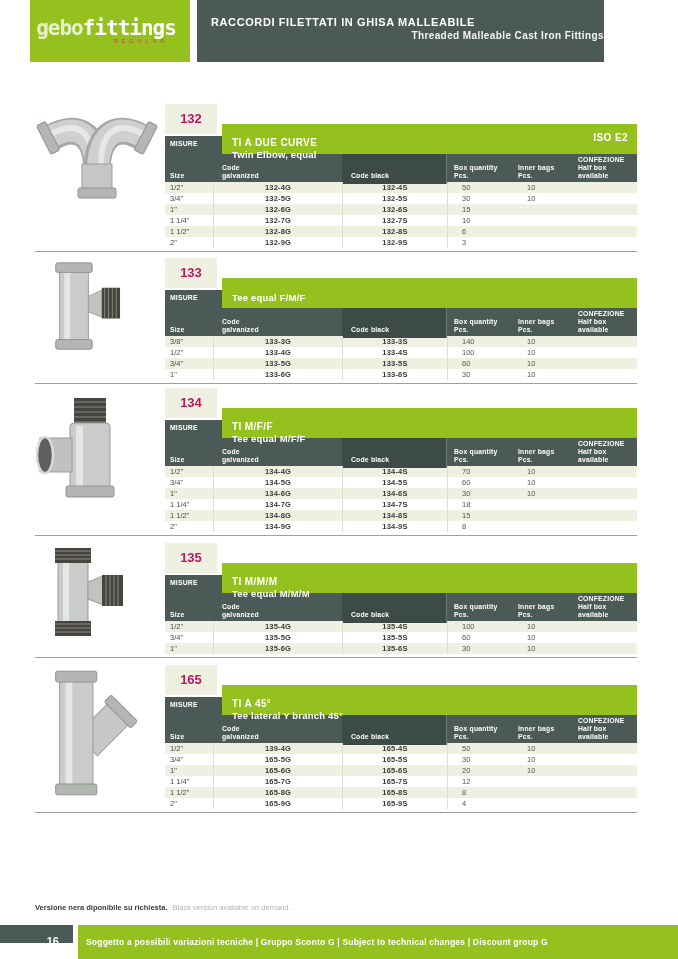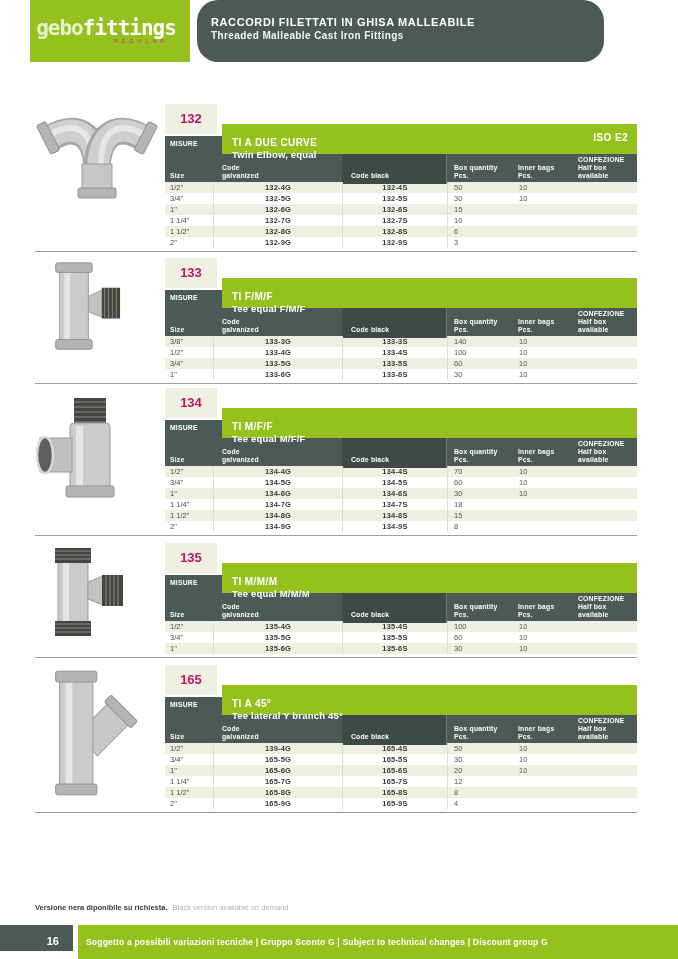--- a/index.html
+++ b/index.html
@@ -11,23 +11,23 @@
     --slate-dark:#3c4b47;
     --beige:#efefe2;
   }
 
   
   .logo-box { position:absolute; left:30px; top:0; width:160px; height:62px; background:var(--green); }
   .logo-word { position:absolute; left:0; right:8px; top:16px; text-align:center;
     font-family:"DejaVu Sans Mono", monospace; font-weight:bold; font-size:21px; letter-spacing:-1px; color:#fff; }
   .logo-word .geo { color:rgba(255,255,255,0.78); }
   .logo-sub { position:absolute; right:22px; top:38px; font-size:6px; font-weight:bold; letter-spacing:3.5px; color:#c4614a; }
-  .title-box { position:absolute; left:197px; top:0; width:407px; height:62px; background:var(--slate); color:#fff; padding:16px 0 3px 14px;border-radius:21px; }
+  .title-box { position:absolute; left:197px; top:0; width:407px; height:62px; background:var(--slate); color:#fff; padding:16px 0 3px 14px; }
   .title-it { font-size:11px; font-weight:bold; letter-spacing:0.6px; }
-  .title-en { font-size:10px; font-weight:bold; letter-spacing:0.4px; margin-top:2px; color:#f2f5f3; }
+  .title-en { font-size:10px; font-weight:bold; letter-spacing:0.4px; margin-top:2px; color:#f2f5f3;text-align:right; }
 
   
   .section { position:absolute; left:0; width:678px; }
   .s0 { top:104px; } .s1 { top:258px; } .s2 { top:388px; } .s3 { top:543px; } .s4 { top:665px; }
 
   .product-image { position:absolute; }
   .s0 .product-image { left:36px; top:2px;  width:122px; height:98px; }
   .s1 .product-image { left:44px; top:0px;  width:82px;  height:96px; }
   .s2 .product-image { left:36px; top:6px;  width:96px;  height:110px; }
   .s3 .product-image { left:40px; top:3px;  width:96px;  height:92px; }
@@ -53,32 +53,32 @@
   .th.c3 { padding-left:7px; }
 
   .rows { width:472px; }
   .row { display:grid; grid-template-columns:48px 129px 105px 66px 60px 64px; height:11px; line-height:11px; font-size:7.5px; }
   .row.odd  { background:var(--beige); }
   .row.even { background:#fff; }
   .row .c { overflow:hidden; white-space:nowrap; }
   .row .c0 { padding-left:5px; color:#4a4a48; }
   .row .c1, .row .c2 { text-align:center; font-weight:bold; color:#3a3a38; letter-spacing:0.2px; }
   .row .c1, .row .c2, .row .c3 { border-left:1px solid #ddddd2; }
-  .row .c3, .row .c4 { padding-left:6px; color:#55554f; }
+  .row .c3, .row .c4 { padding-left:14px; color:#55554f; }
 
   .rule { position:absolute; left:35px; width:602px; height:1px; background:#9aa39e; }
   .s0 .rule { top:147px; } .s1 .rule { top:125px; } .s2 .rule { top:147px; } .s3 .rule { top:114px; } .s4 .rule { top:147px; }
 
   
   .note { position:absolute; left:35px; top:903px; font-size:7.5px; }
   .note .it { font-weight:bold; color:#3a3a38; }
   .note .en { color:#b4b4b0; margin-left:5px; }
 
   .footer-bar { position:absolute; left:0; top:925px; width:678px; height:34px; }
-  .page-box { position:absolute; left:0; top:0; width:73px; height:26px; background:var(--slate);
+  .page-box { position:absolute; left:0; top:0; width:73px; height:18px; background:var(--slate);
     color:#fff; font-size:11px; font-weight:bold; text-align:right; padding:10px 14px 0 0; }
   .footer-green { position:absolute; left:78px; top:0; width:600px; height:34px; background:var(--green);
     color:#fff; font-size:8.5px; font-weight:bold; line-height:34px; padding-left:8px; letter-spacing:0.2px; }
 </style>
 </head>
 <body>
 
 <div class="logo-box">
   <div class="logo-word"><span class="geo">gebo</span><span>fittings</span></div>
   <div class="logo-sub">REGULAR</div>
@@ -210,21 +210,20 @@
     <rect x="12" y="85" width="38" height="10" rx="2" fill="#b3b6b3" stroke="#8f928f"></rect>
     <polygon points="46,40 61,33 61,62 46,56" fill="#c0c3c0" stroke="#999c99"></polygon>
     <rect x="60" y="31" width="19" height="32" fill="#454440"></rect>
     <path d="M63 31v32 M67 31v32 M71 31v32 M75 31v32" stroke="#8b8a80" stroke-width="1"></path>
   </svg>
       </div>
     <div class="table-block">
       <div class="title-row">
         <div class="num-box">133</div>
         <div class="green-bar">
-          <div class="pt-it">TI F/M/F</div>
           <div class="pt-en">Tee equal F/M/F</div>
           <div class="iso"></div>
         </div>
       </div>
       <div class="thead">
           <div class="th c0">
             <div class="it">MISURE</div>
             <div class="en">Size</div>
           </div>
           <div class="th c1">

